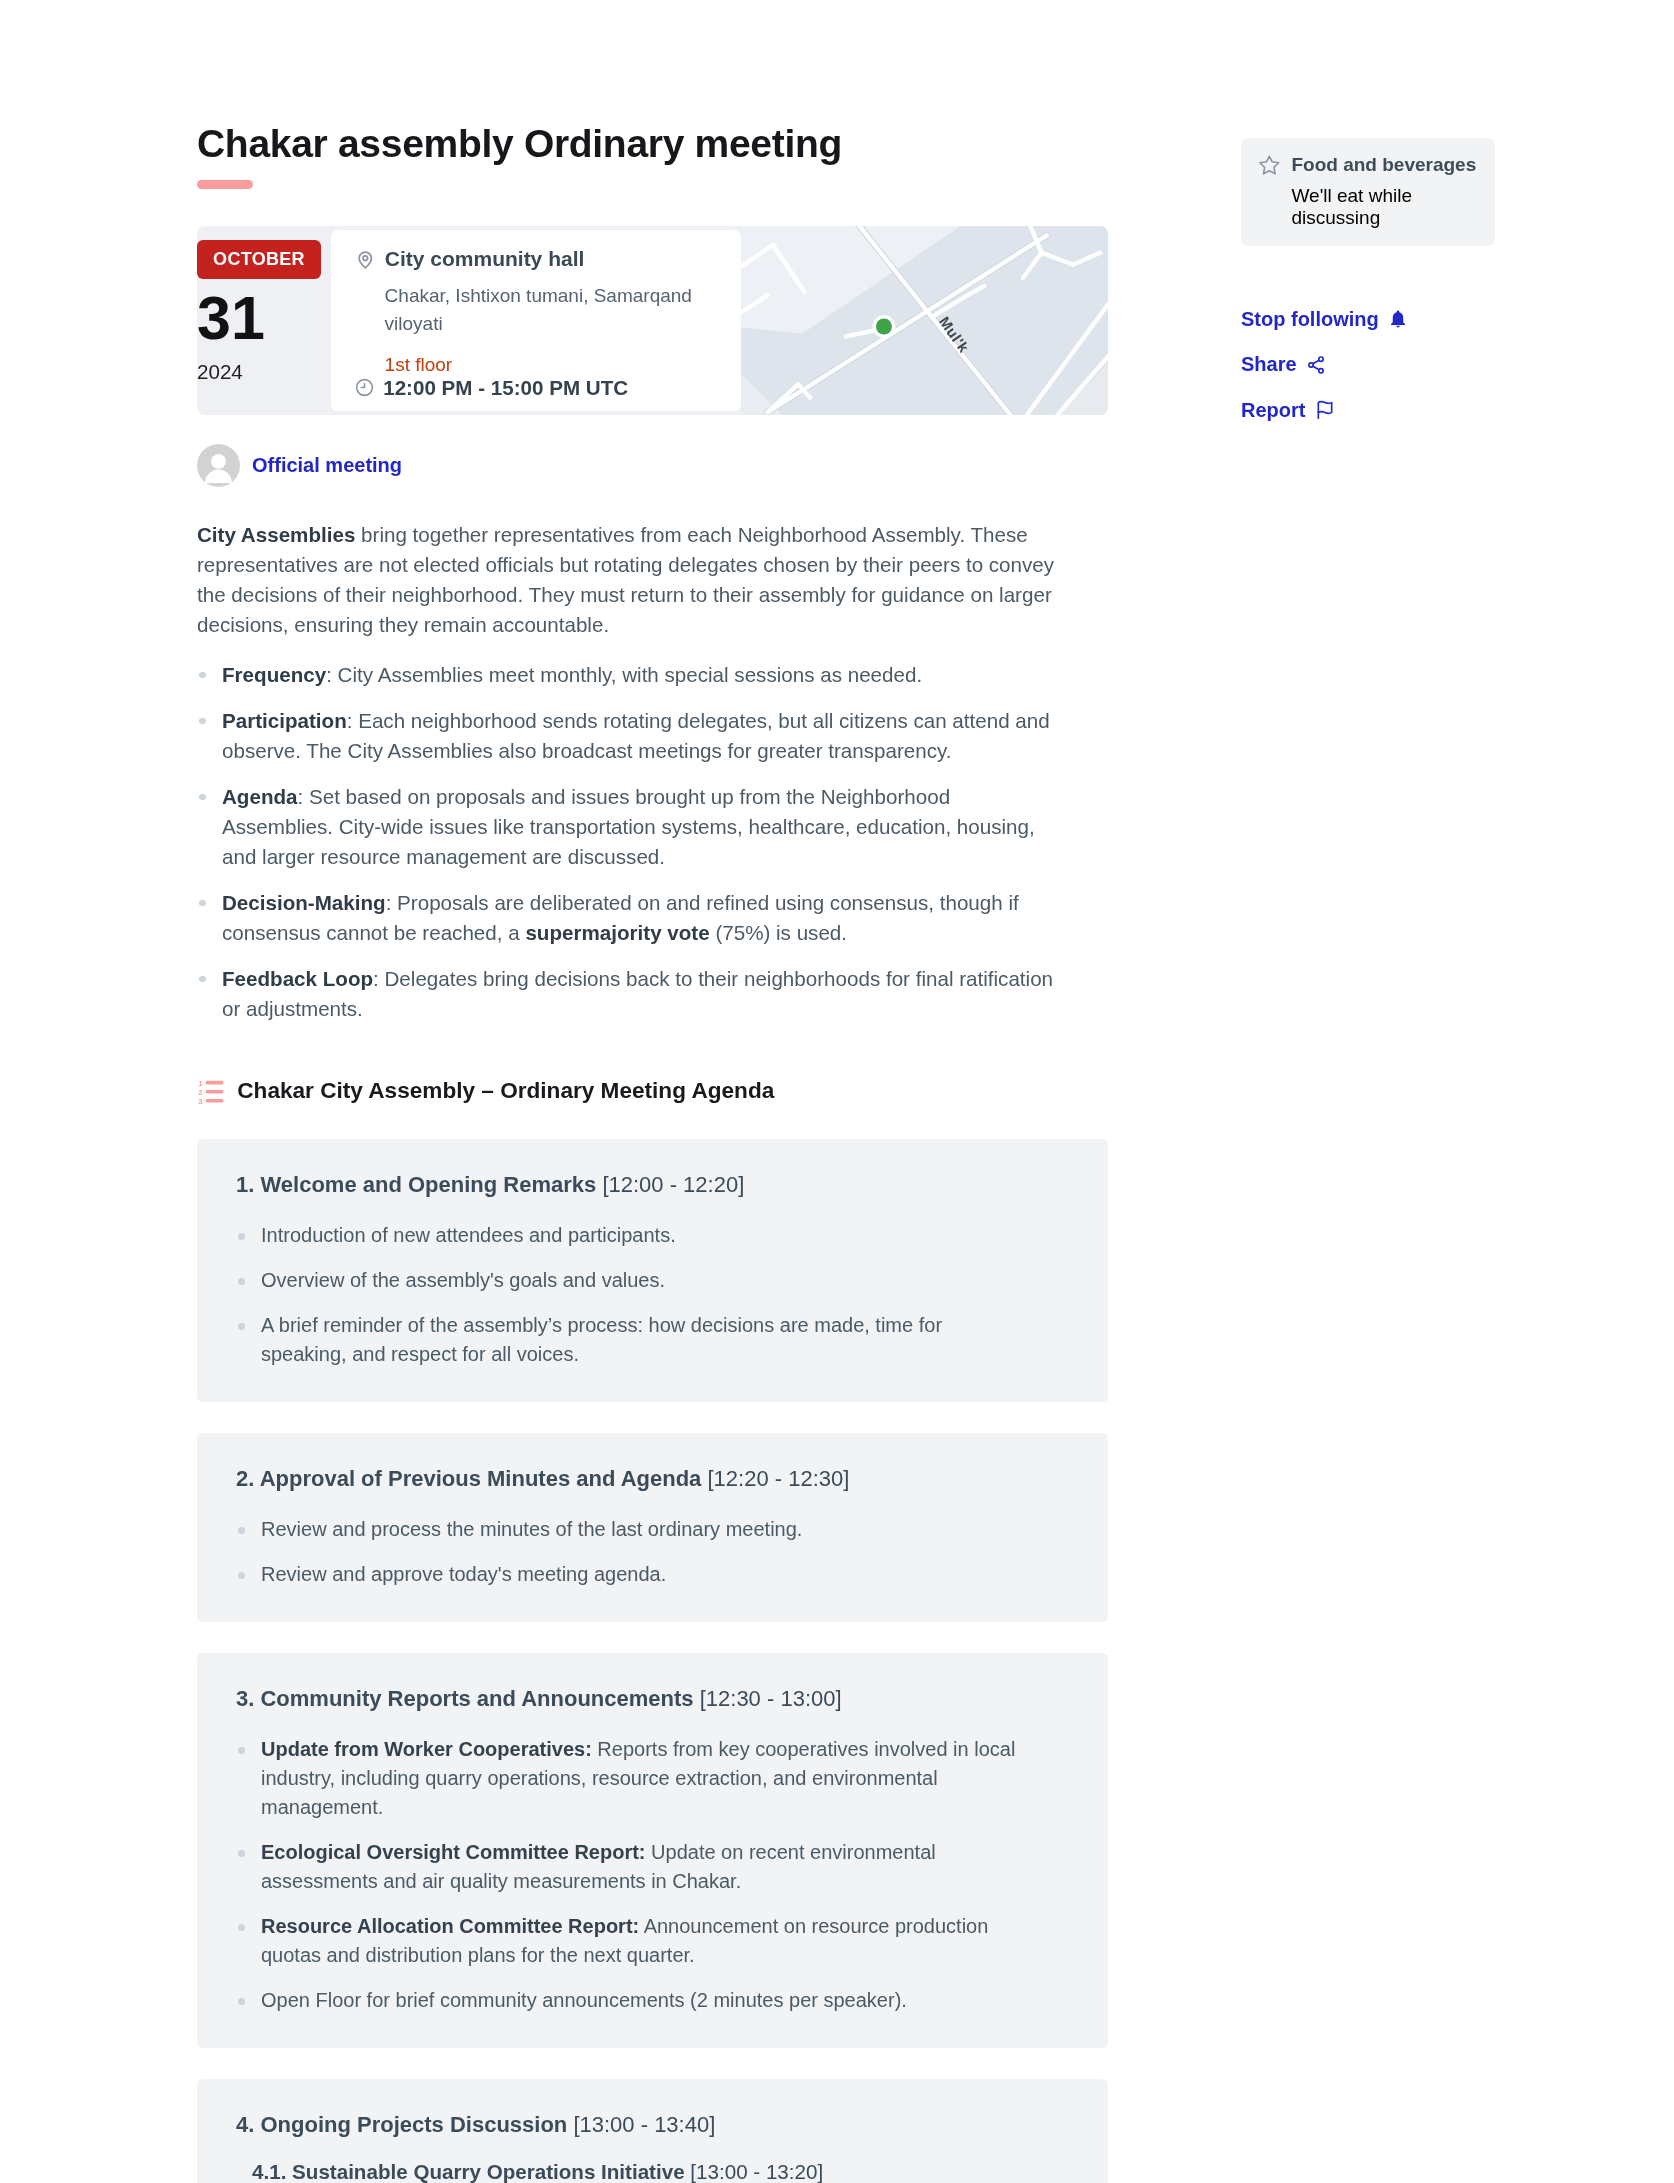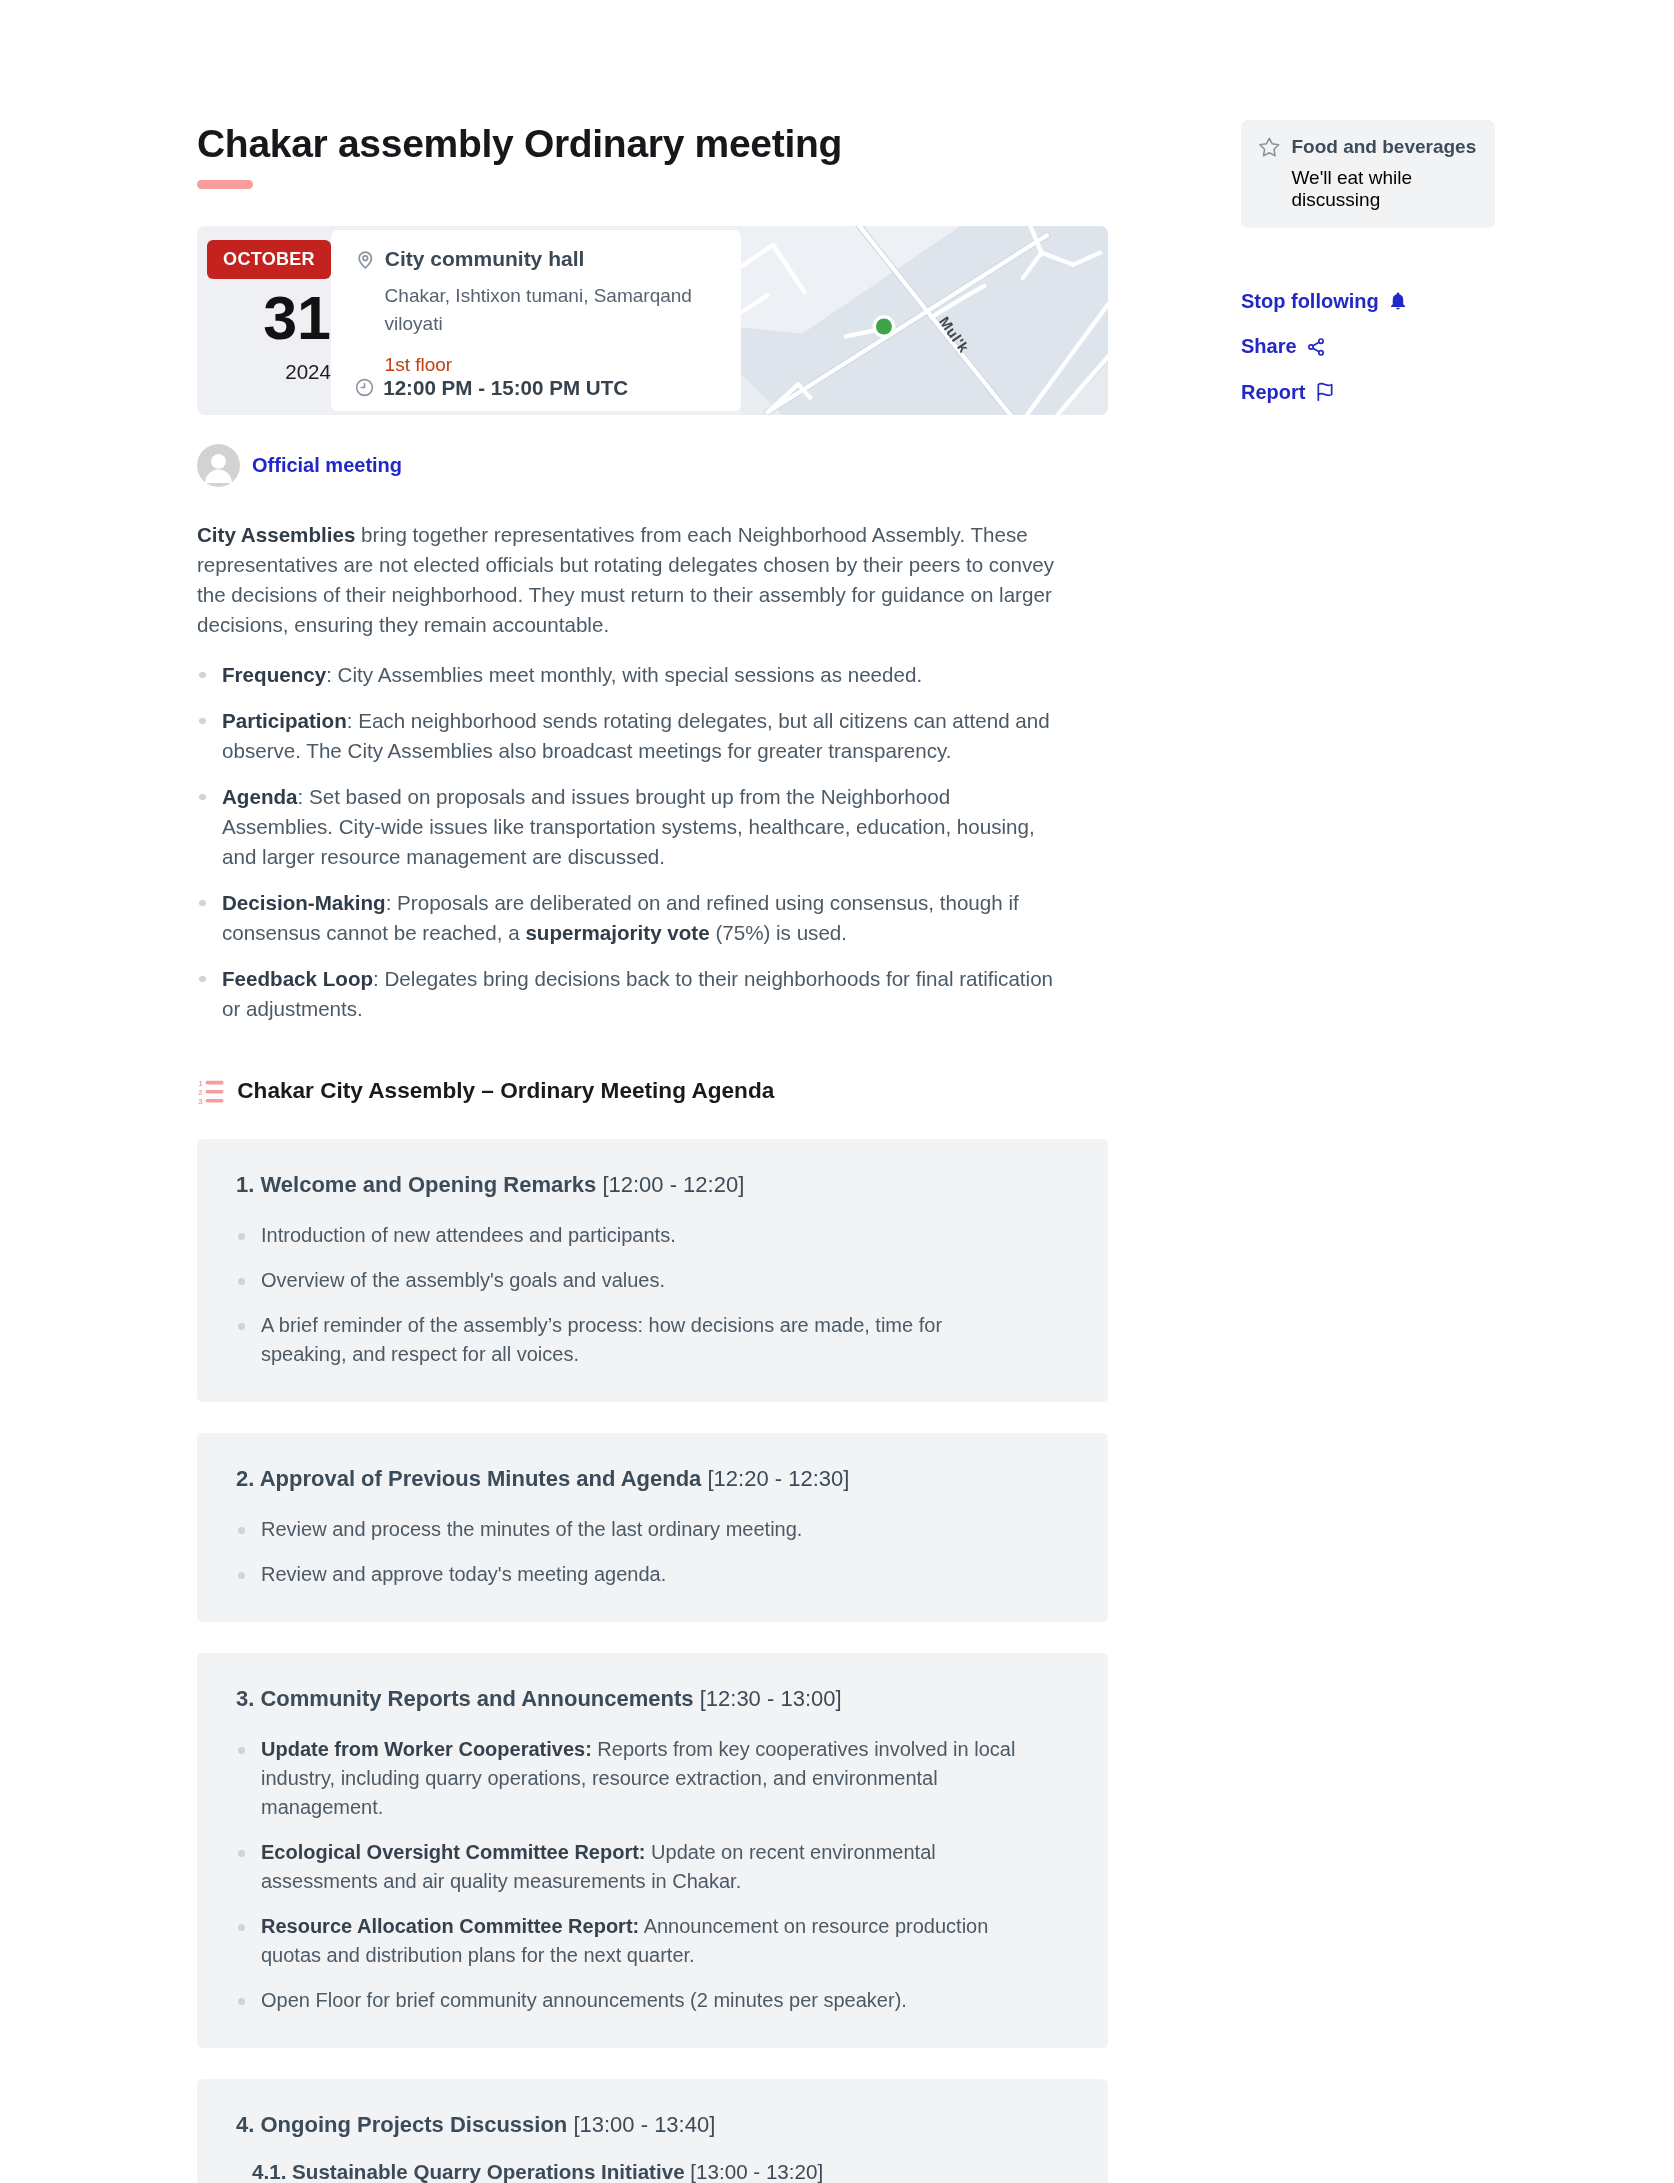--- a/index.html
+++ b/index.html
@@ -5,29 +5,29 @@
   * { margin:0; padding:0; box-sizing:border-box; }
   html,body { width:1674px; height:2183px; background:#ffffff; overflow:hidden;
     font-family:"Liberation Sans","DejaVu Sans",sans-serif; }
   :root{
     --blue:#2227c8; --red:#c4221e; --salmon:#f89c9c; --green:#3fa348;
     --card-bg:#eef0f4; --section-bg:#f1f3f5; --body-text:#4c5a66;
     --dark-slate:#3c4b59; --near-black:#17181b; --dot:#cdd4db;
   }
   .page{ position:relative; width:1674px; height:2183px;text-decoration:underline; }
   .content{ position:absolute; left:197px; top:122px; width:911px; }
-  .sidebar{ position:absolute; left:1241px; top:120px; width:254px; }
+  .sidebar{ position:absolute; left:1241px; top:138px; width:254px; }
 
   h1.title{ font-size:39px; line-height:43px; font-weight:700; color:var(--near-black); letter-spacing:-0.3px; }
   .title-underline{ width:56px; height:9.3px; border-radius:4.6px; background:var(--salmon); margin-top:14.6px; }
 
   
   .event-card{ margin-top:37px; height:189px; background:var(--card-bg); border-radius:8px;
     display:flex; overflow:hidden; }
-  .date-block{ width:134px; flex:none; display:flex; flex-direction:column; align-items:flex-end; padding-top:14.6px; }
+  .date-block{ width:134px; flex:none; display:flex; flex-direction:column; align-items:flex-start; padding-top:14.6px; }
   .month-badge{ width:124px; text-align:center; background:var(--red); color:#ffffff; font-weight:700;
     font-size:18px; letter-spacing:0.3px; padding:8.6px 0; border-radius:6px; }
   .day{ font-size:61px; line-height:1; font-weight:700; color:#121212; margin-top:9.3px; }
   .year{ font-size:20.6px; color:#1f1f1f; margin-top:10.6px; }
   .venue-panel{ flex:1; background:#ffffff; border-radius:6.6px; margin:4px 0; padding:17.3px 22.6px 16px;
     display:flex; flex-direction:column; }
   .venue-row{ display:flex; align-items:center; gap:8.6px; }
   .venue-name{ font-size:21px; font-weight:700; color:#3b4856;text-align:right; }
   .venue-address{ margin:10.6px 0 0 31px; font-size:19px; line-height:28px; color:#566370; max-width:359px; }
   .venue-floor{ margin:16px 0 0 31px; font-size:19px; color:#c2410c; }

